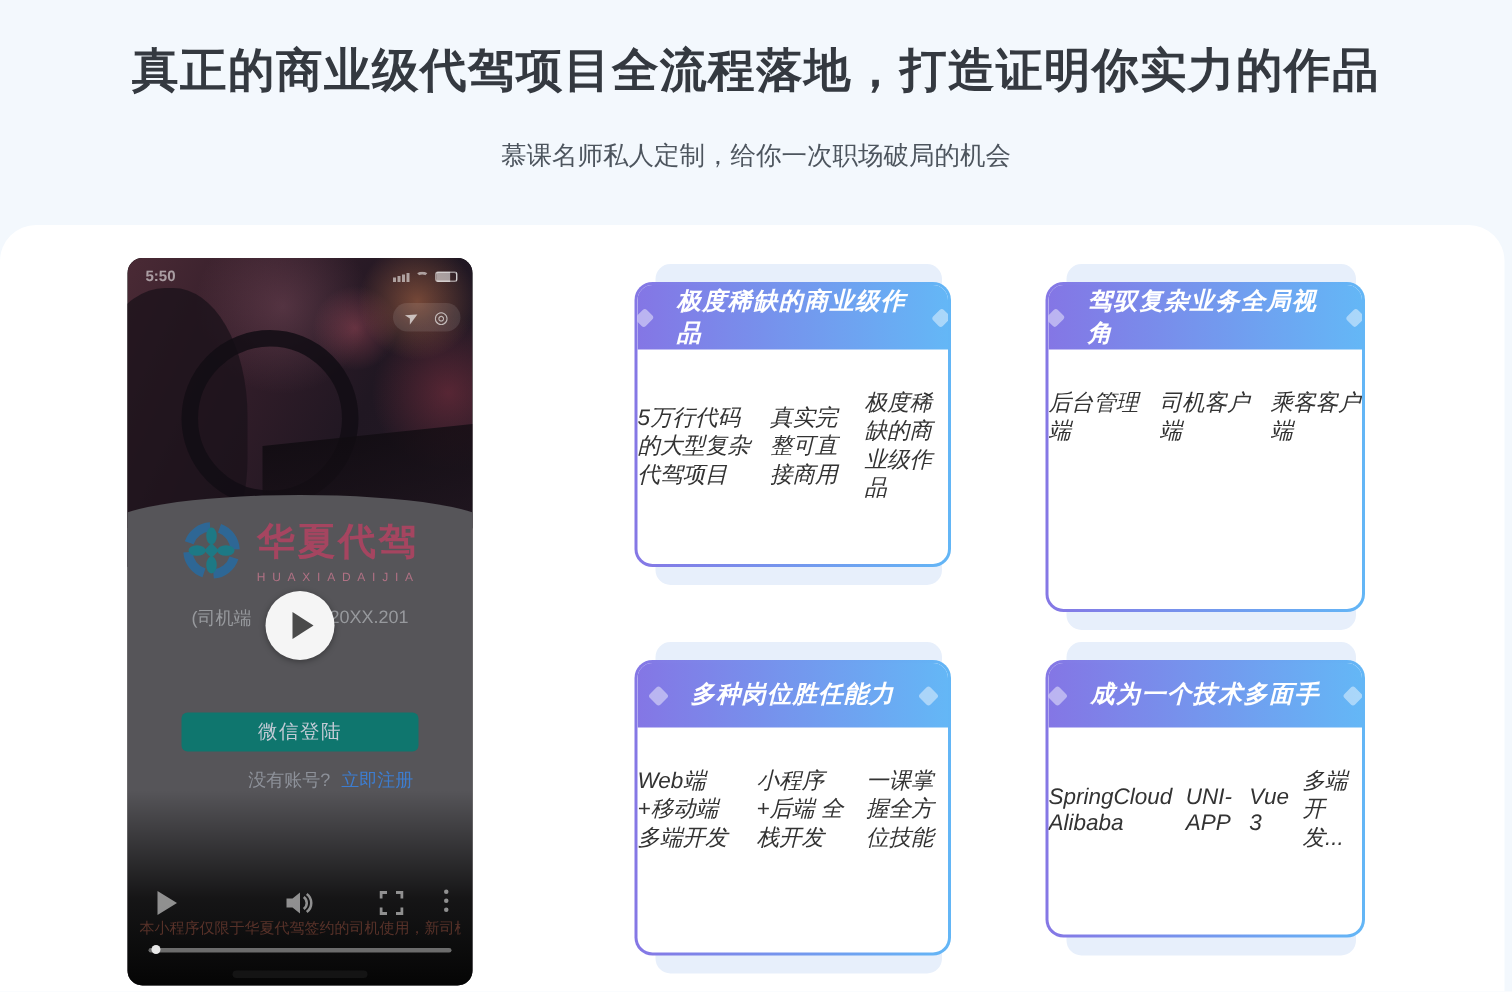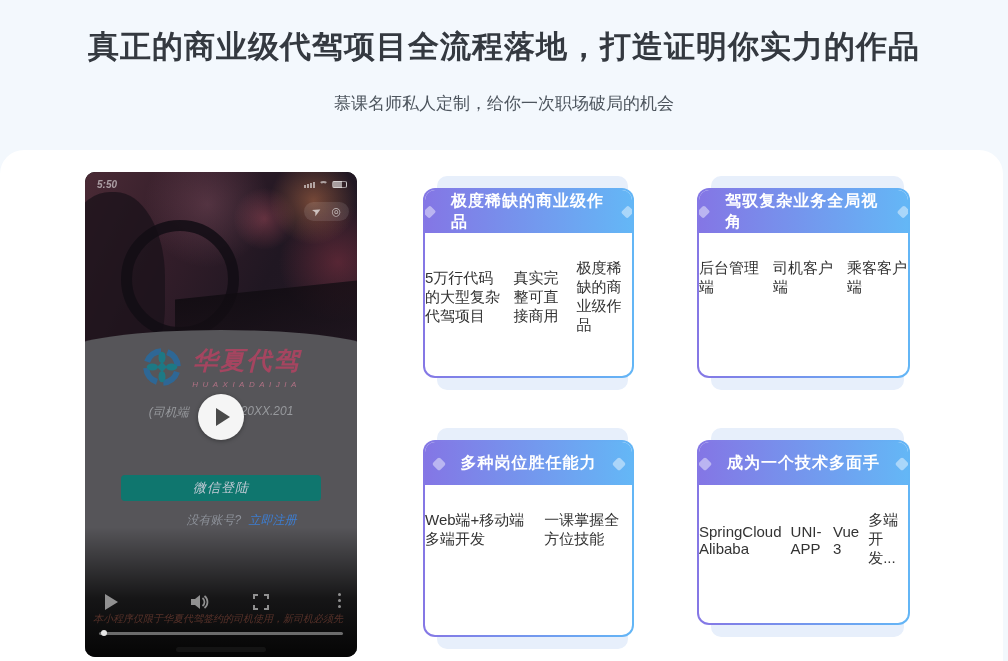--- a/index.html
+++ b/index.html
@@ -17,22 +17,22 @@
   .hero-sub { margin-top:24px; font-size:17px; color:#4d555e; }
 
   
   .panel {
     position:absolute; top:150px; left:0; right:5px; bottom:0;
     background:#ffffff; border-radius:24px 24px 0 0;
   }
 
   
   .video {
-    position:absolute; left:85px; top:22px; width:272px; height:485px;
-    background:#000; border-radius:10px; overflow:hidden; cursor:pointer;font-style:italic;
+    position:absolute; left:85px; top:22px; width:230px; height:485px;
+    background:#000; border-radius:10px; overflow:hidden; cursor:pointer;
   }
   .vp-photo {
     position:absolute; top:0; left:0; right:0; height:180px;
     background:
       radial-gradient(circle at 84% 16%, rgba(255,150,90,.38), transparent 16%),
       radial-gradient(circle at 66% 26%, rgba(255,110,130,.28), transparent 14%),
       radial-gradient(circle at 93% 50%, rgba(210,70,90,.30), transparent 22%),
       radial-gradient(circle at 45% 18%, rgba(190,120,140,.25), transparent 30%),
       linear-gradient(115deg, #4a2a35 0%, #321d29 35%, #201722 65%, #241a26 100%);
   }
@@ -128,23 +128,23 @@
   }
   .vp-knob { position:absolute; left:2px; top:-2px; width:6px; height:6px;
     border-radius:50%; background:#e8e8e8; }
   .vp-homebar {
     position:absolute; bottom:5px; left:50%; margin-left:-45px; width:90px; height:5px;
     background:#141414; border-radius:3px; z-index:8;
   }
 
   
   .cards { position:absolute; left:423px; top:38px; width:490px; height:440px; }
-  .card { position:absolute; }
+  .card { position:absolute;font-style:italic; }
   .card.c1 { left:0;   top:0;    width:211px; height:190px; }
-  .card.c2 { left:274; top:0;    width:213px; height:190px; }
+  .card.c2 { left:274; top:0;    width:213px; height:220px; }
   .card.c2 { left:274px; }
   .card.c3 { left:0;   top:252px; width:211px; height:197px; }
   .card.c4 { left:274px; top:252px; width:213px; height:185px; }
   .card-shadow {
     position:absolute; top:-12px; bottom:-12px; left:14px; right:6px;
     background:#e7effb; border-radius:10px;
   }
   .card-frame {
     position:absolute; inset:0; border-radius:12px; padding:2px;
     background:linear-gradient(90deg,#8577e5,#63b6f6);
@@ -296,20 +296,21 @@
       <div class="card-shadow"></div>
       <div class="card-frame">
         <div class="card-inner">
           <div class="card-head">
             <span class="dm"></span>
             <span class="card-title">多种岗位胜任能力</span>
             <span class="dm"></span>
           </div>
           <div class="card-body">
             <span class="card-line">Web端+移动端 多端开发</span>
+            <span class="card-line">小程序+后端 全栈开发</span>
             <span class="card-line">一课掌握全方位技能</span>
           </div>
         </div>
       </div>
     </div>
 
     <div class="card c4">
       <div class="card-shadow"></div>
       <div class="card-frame">
         <div class="card-inner">

